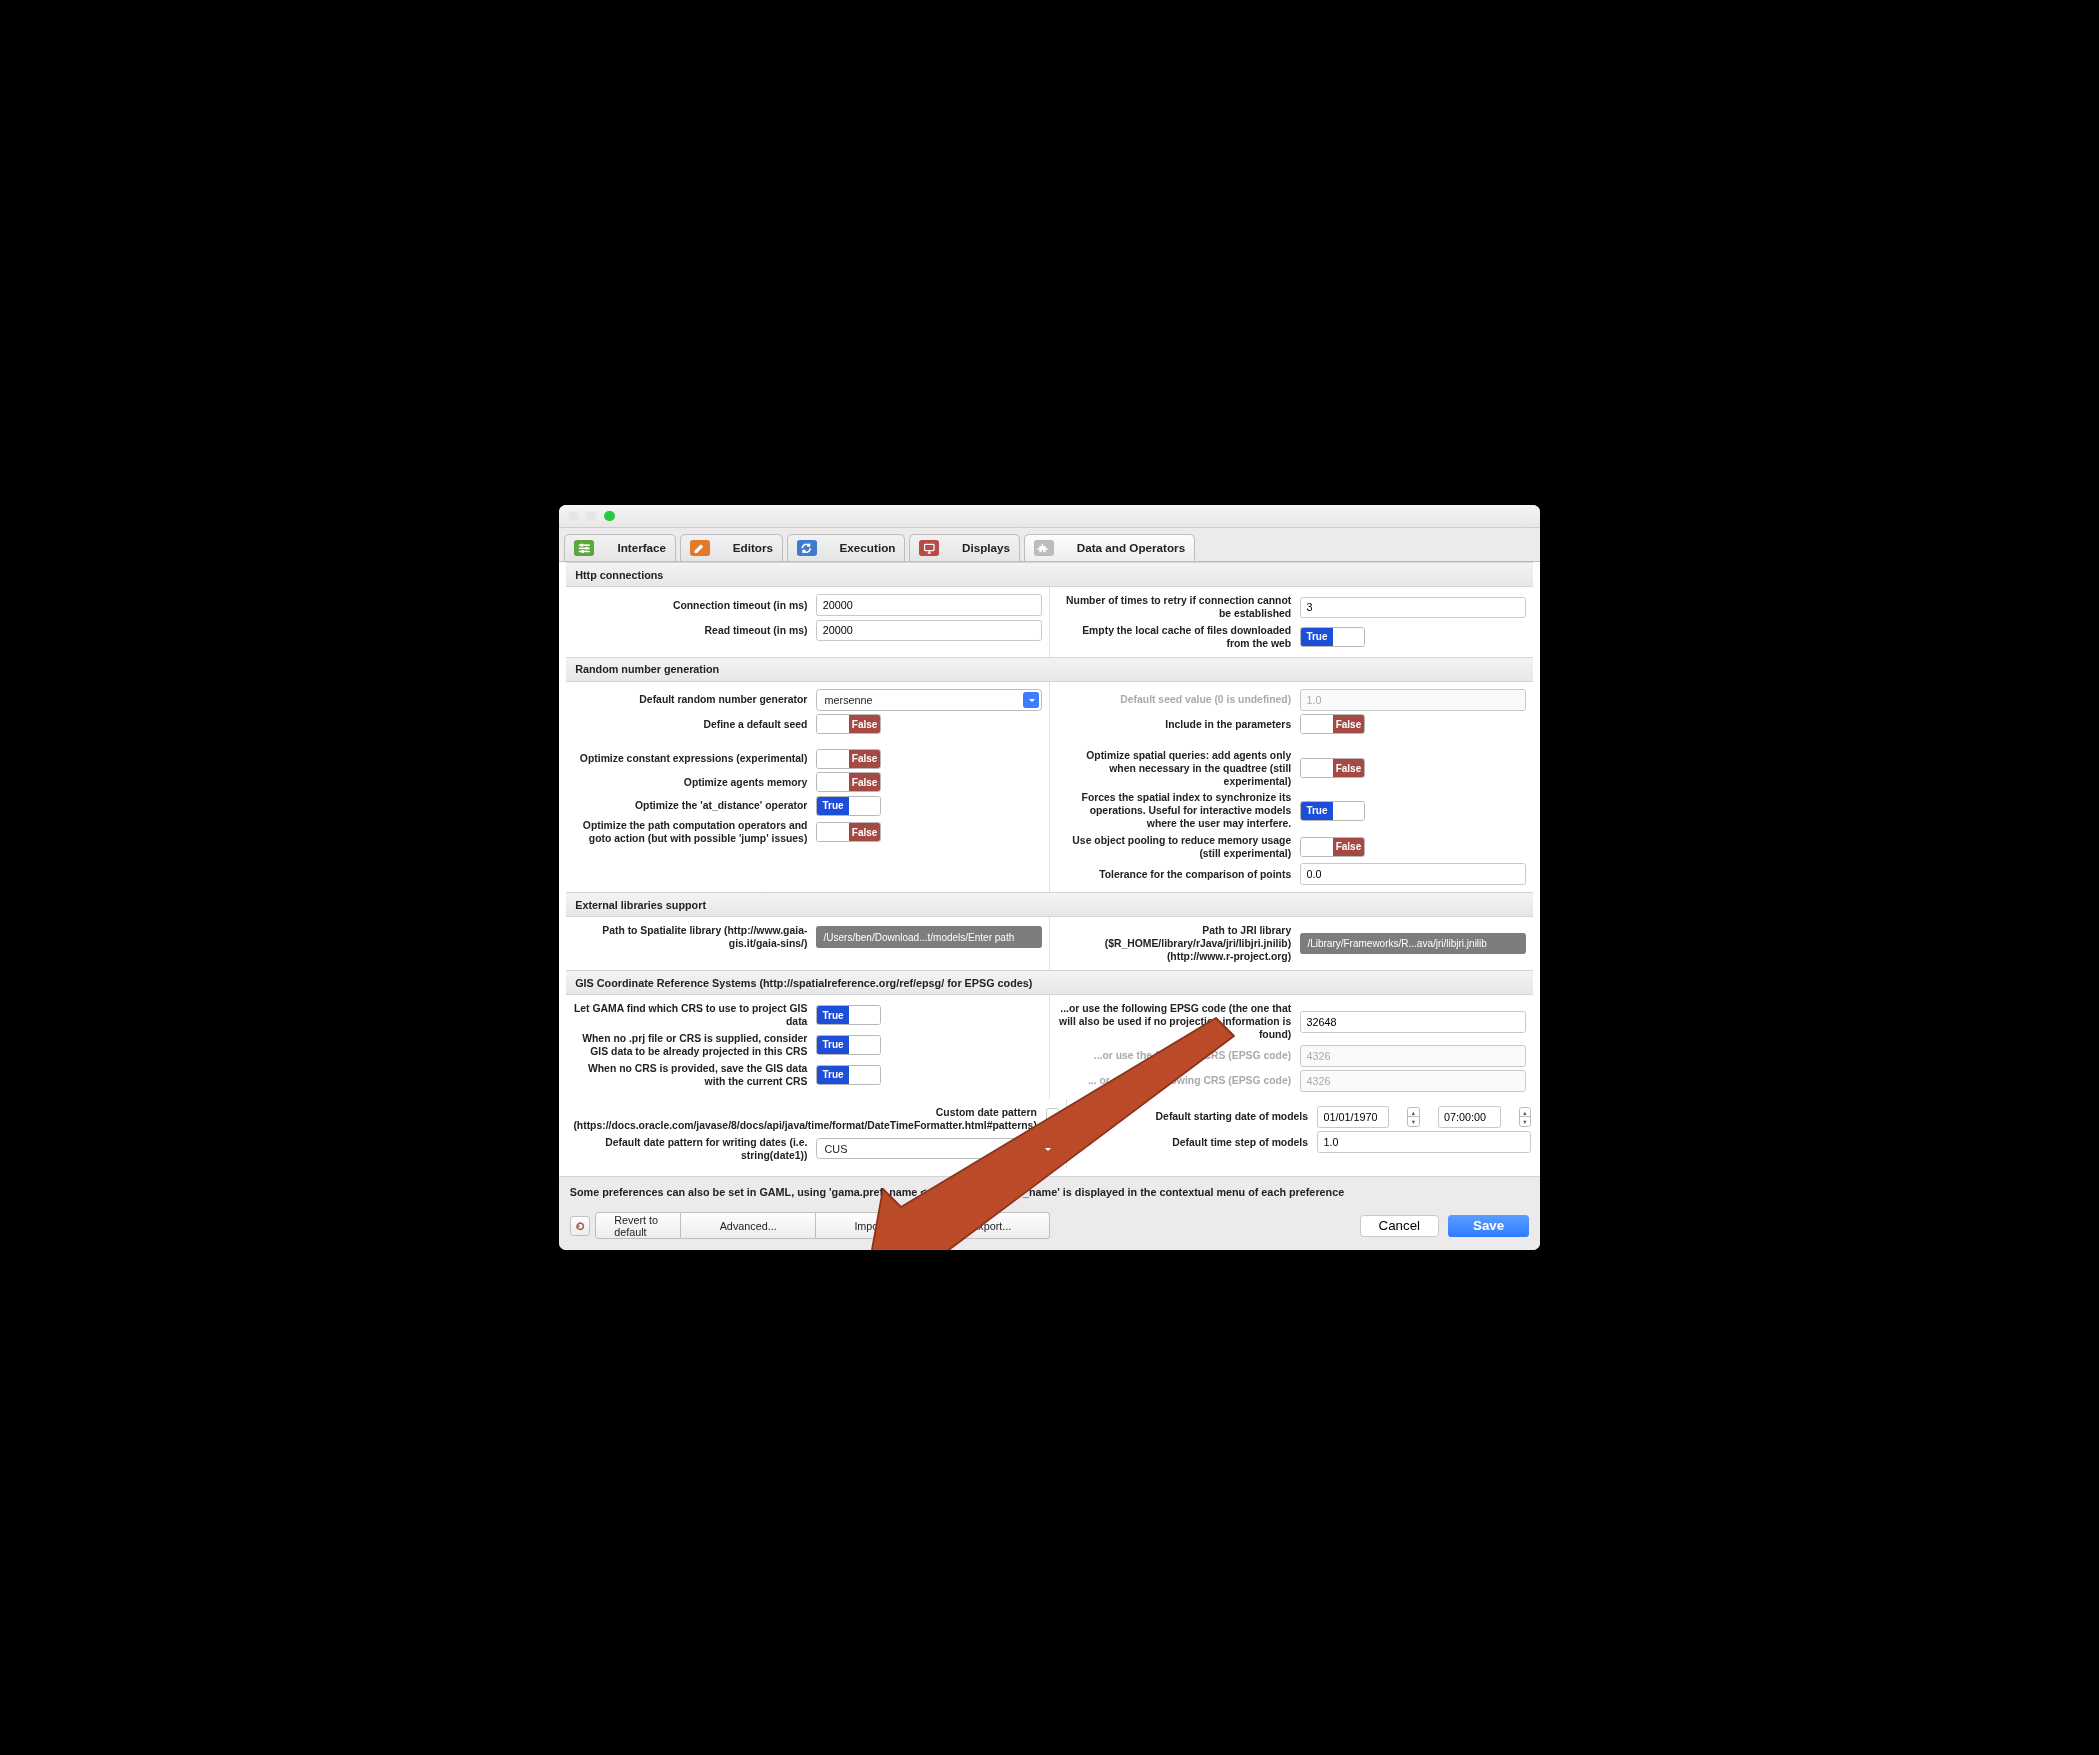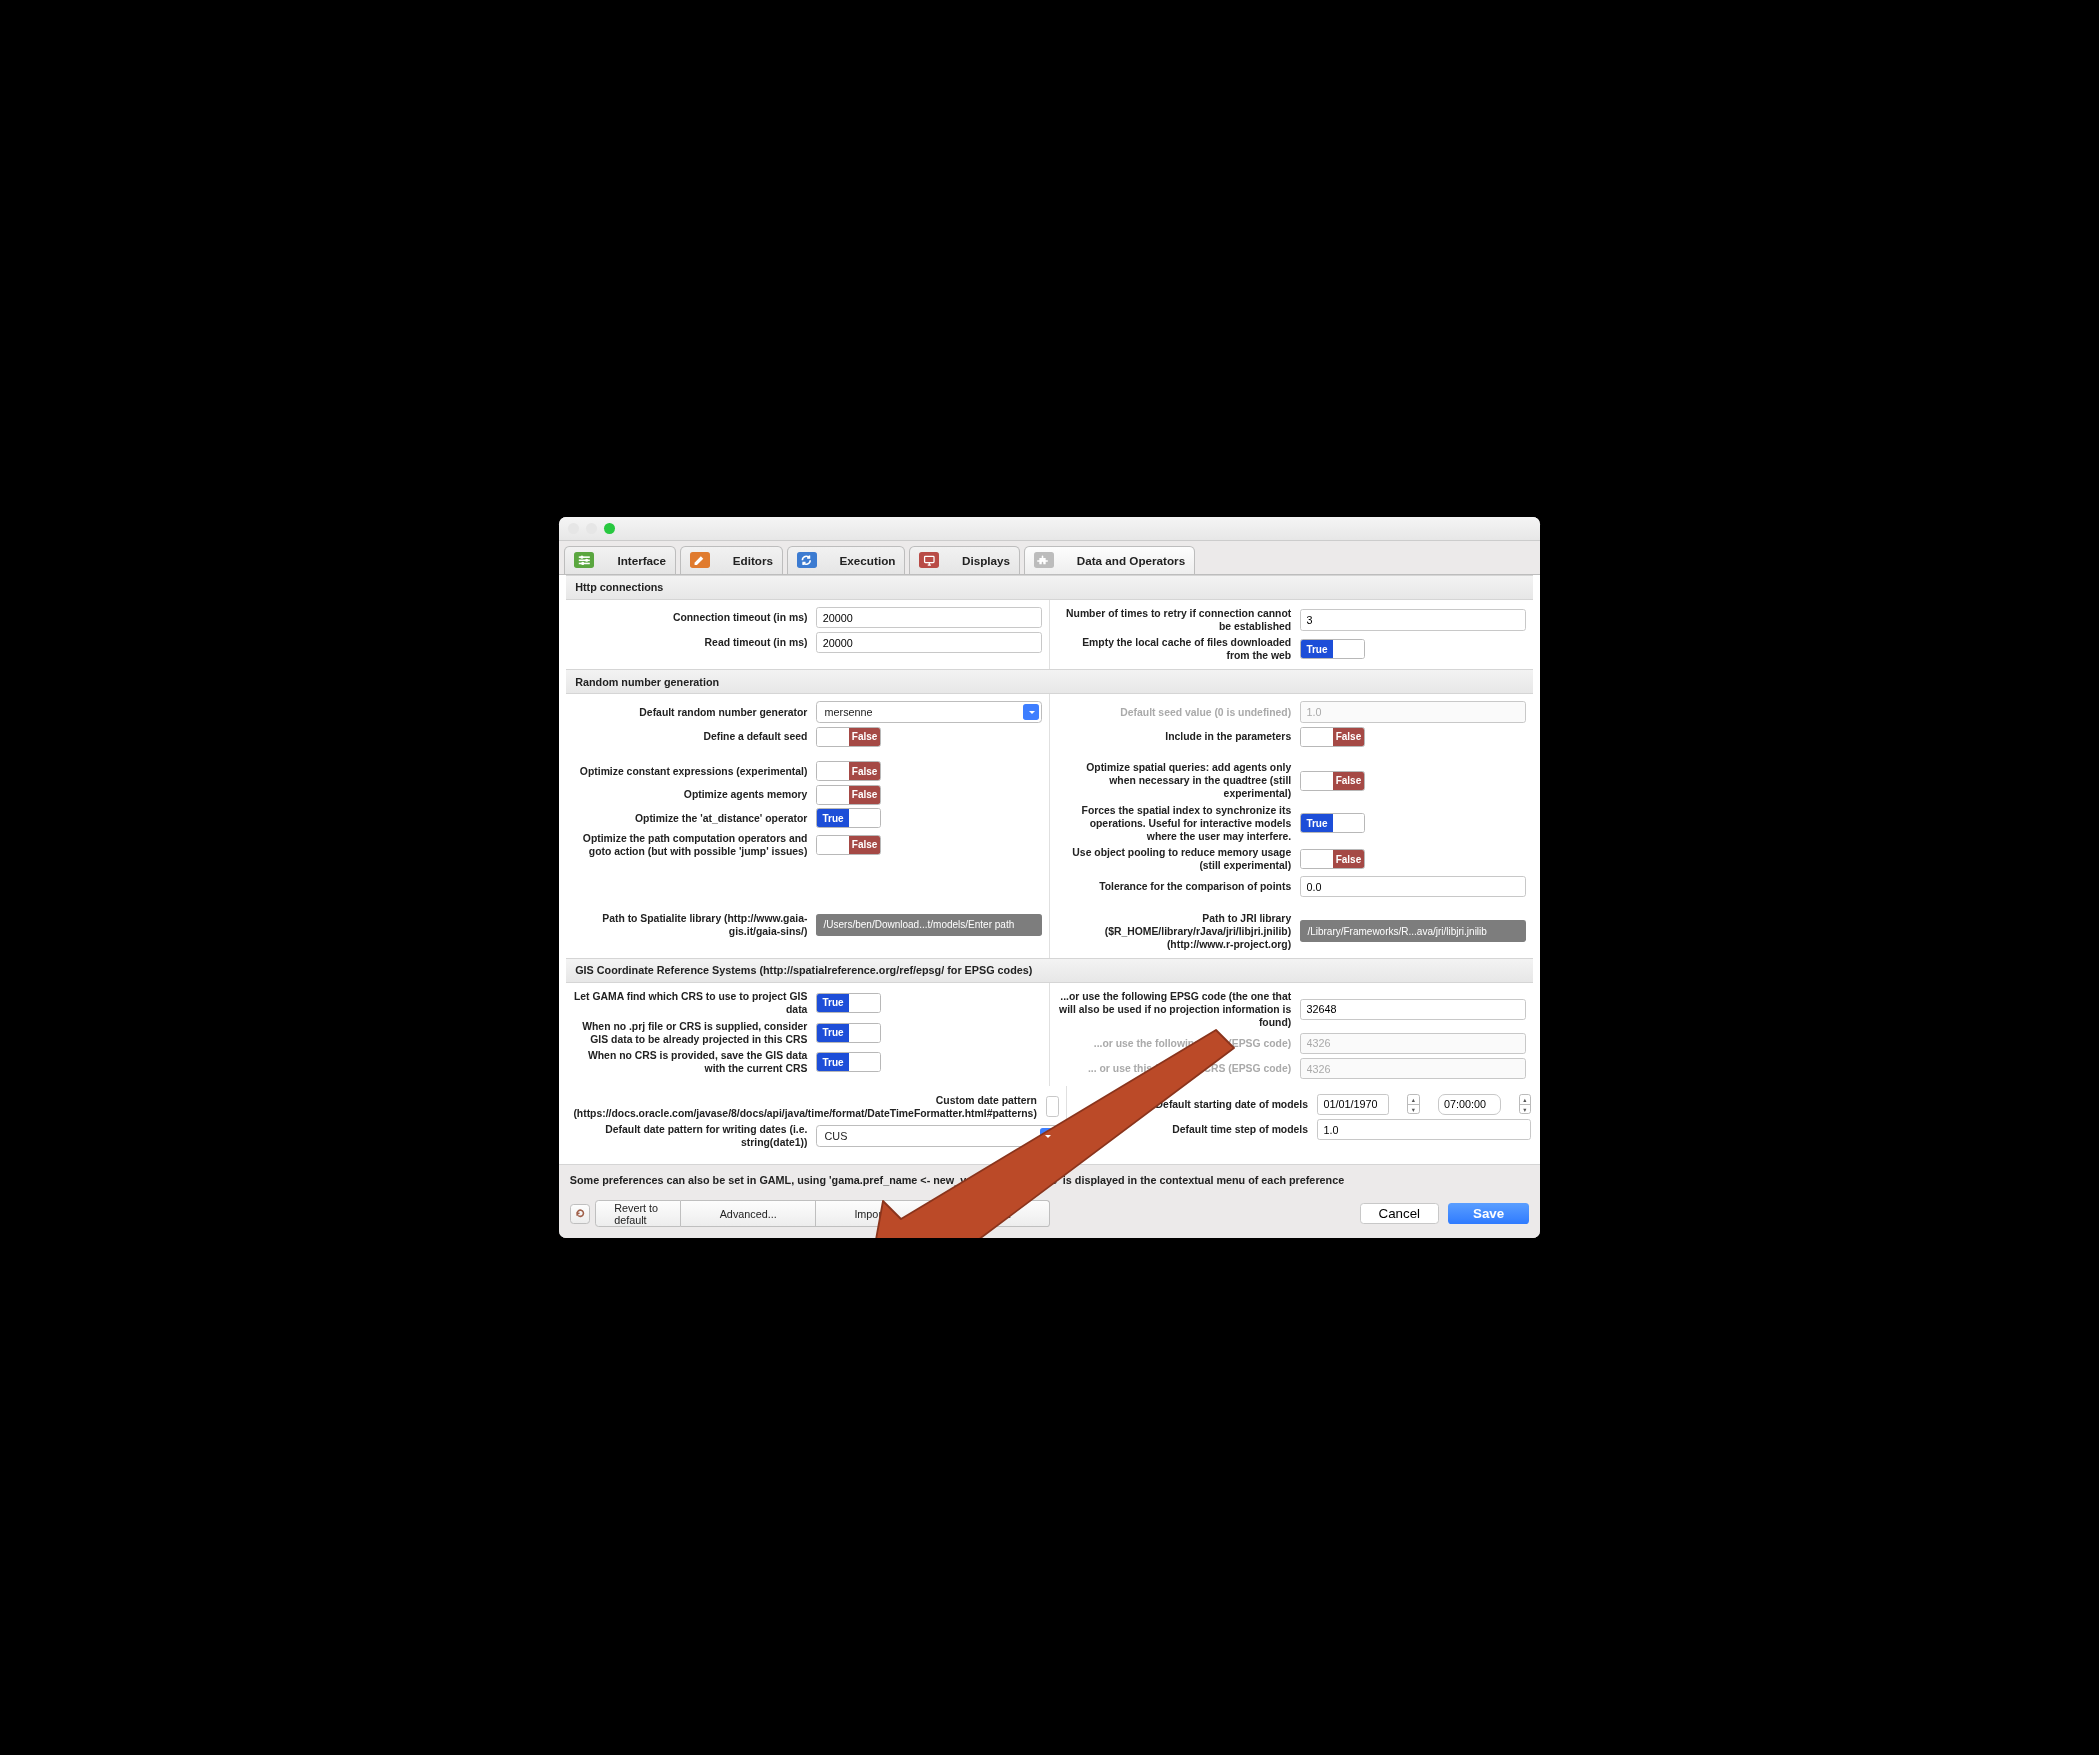--- a/index.html
+++ b/index.html
@@ -254,20 +254,21 @@
               </div>
             </div>
           </div>
         <div class="field">
             <div class="label">Tolerance for the comparison of points</div>
             <div class="control"><input type="text" value="0.0" style=""></div>
           </div>
       </div>
     </div>
 
+    <div class="section-h">External libraries support</div>
     <div class="row2">
       <div class="col">
         <div class="field">
             <div class="label">Path to Spatialite library (http://www.gaia-gis.it/gaia-sins/)</div>
             <div class="control">
               <div class="pathbox">/Users/ben/Download...t/models/Enter path</div>
             </div>
           </div>
       </div>
       <div class="col">
@@ -345,21 +346,21 @@
       <div class="col">
         <div class="field">
             <div class="label">Default starting date of models</div>
             <div class="control">
           <div class="dt-group">
             <input type="text" style="width: 72px;" value="01/01/1970">
             <div class="stepper">
                   <div>▴</div>
                   <div>▾</div>
                 </div>
-            <input type="text" style="width: 63px; border-radius: 7px;" value="07:00:00">
+            <input type="text" style="width: 63px;" value="07:00:00">
             <div class="stepper">
                   <div>▴</div>
                   <div>▾</div>
                 </div>
           </div>
         </div>
           </div>
         <div class="field">
             <div class="label">Default time step of models</div>
             <div class="control"><input type="text" value="1.0" style=""></div>

